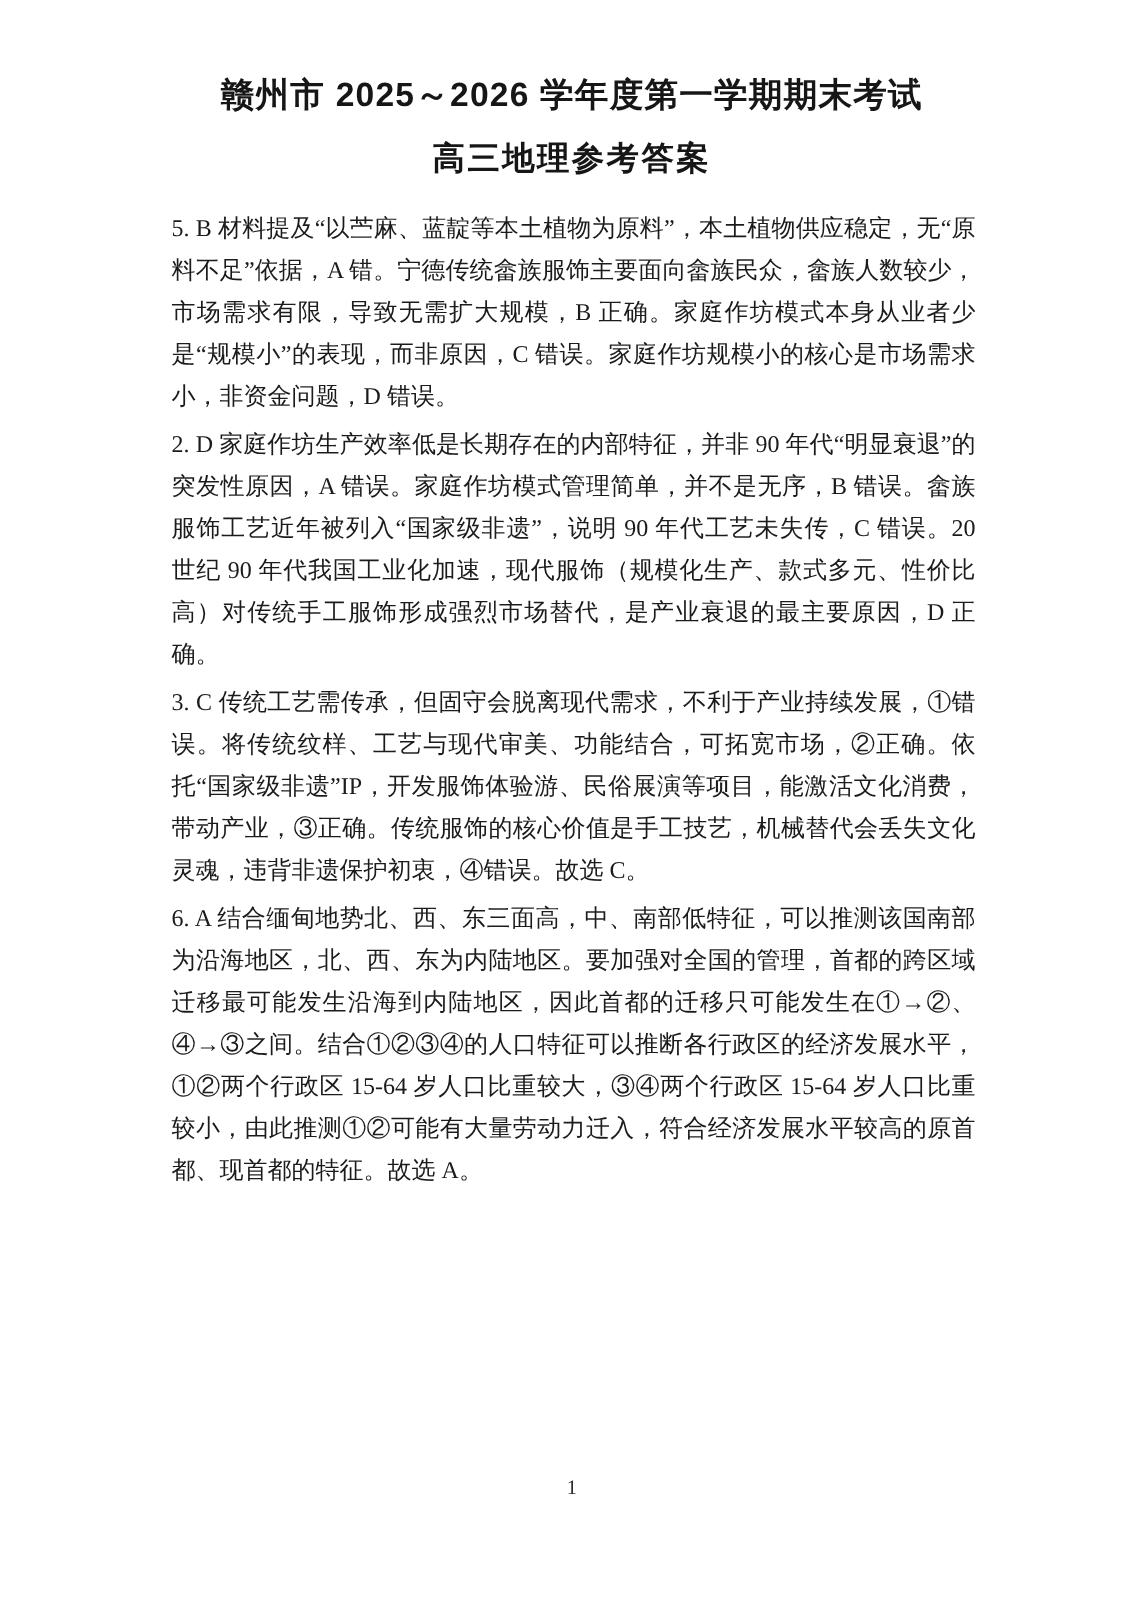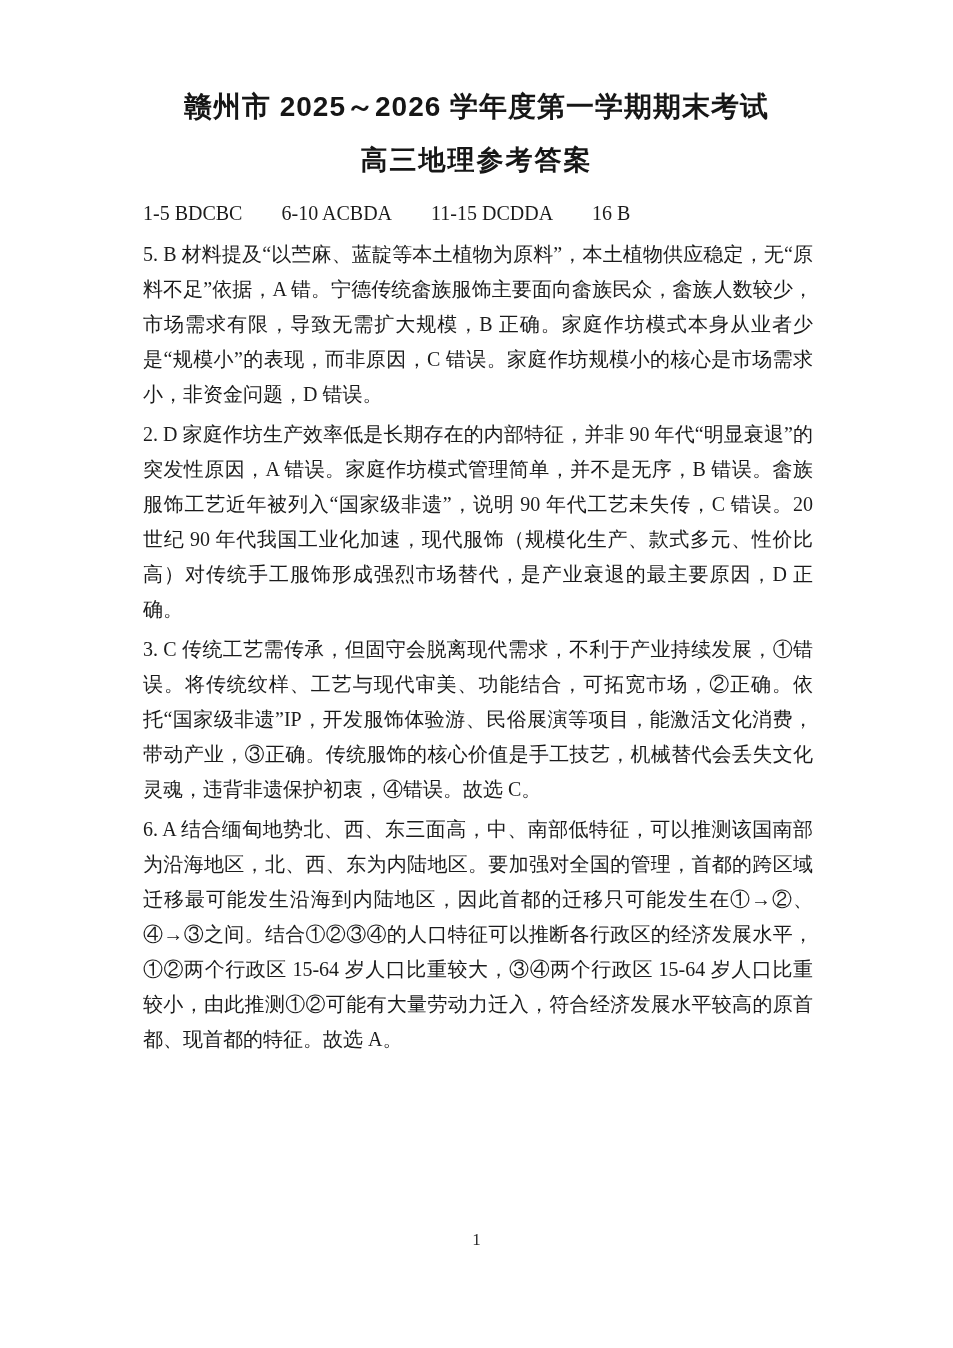--- a/index.html
+++ b/index.html
@@ -13,21 +13,21 @@
     overflow: hidden;
     color: #1b1b1b;
     font-family: "Liberation Serif", "DejaVu Serif", serif;
   }
   .page {
     position: relative;
     width: 953px;
     height: 1120px;
     background: #ffffff;
     box-sizing: border-box;
-    padding-top: 88px;
+    padding-top: 60px;
   }
   .title {
     margin: 0 0 16px 0;
     text-align: center;
     font-family: "Liberation Sans", "DejaVu Sans", sans-serif;
     font-weight: 700;
     font-size: 28px;
     letter-spacing: 1px;
     color: #161616;
   }
@@ -77,26 +77,20 @@
 <body>
 
 <div class="page">
 
   <h1 class="title">赣州市 2025～2026 学年度第一学期期末考试</h1>
 
   <h2 class="subtitle">高三地理参考答案</h2>
 
   <div class="content">
 
-    <div class="answer-key">
-      <span class="group">1-5 BDCBC</span>
-      <span class="group">6-10 ACBDA</span>
-      <span class="group">11-15 DCDDA</span>
-      <span class="group">16 B</span>
-    </div>
 
     <div class="explanations">
       <p class="para">5. B 材料提及“以苎麻、蓝靛等本土植物为原料”，本土植物供应稳定，无“原料不足”依据，A 错。宁德传统畲族服饰主要面向畲族民众，畲族人数较少，市场需求有限，导致无需扩大规模，B 正确。家庭作坊模式本身从业者少是“规模小”的表现，而非原因，C 错误。家庭作坊规模小的核心是市场需求小，非资金问题，D 错误。</p>
       <p class="para">2. D 家庭作坊生产效率低是长期存在的内部特征，并非 90 年代“明显衰退”的突发性原因，A 错误。家庭作坊模式管理简单，并不是无序，B 错误。畲族服饰工艺近年被列入“国家级非遗”，说明 90 年代工艺未失传，C 错误。20 世纪 90 年代我国工业化加速，现代服饰（规模化生产、款式多元、性价比高）对传统手工服饰形成强烈市场替代，是产业衰退的最主要原因，D 正确。</p>
       <p class="para">3. C 传统工艺需传承，但固守会脱离现代需求，不利于产业持续发展，①错误。将传统纹样、工艺与现代审美、功能结合，可拓宽市场，②正确。依托“国家级非遗”IP，开发服饰体验游、民俗展演等项目，能激活文化消费，带动产业，③正确。传统服饰的核心价值是手工技艺，机械替代会丢失文化灵魂，违背非遗保护初衷，④错误。故选 C。</p>
       <p class="para">6. A 结合缅甸地势北、西、东三面高，中、南部低特征，可以推测该国南部为沿海地区，北、西、东为内陆地区。要加强对全国的管理，首都的跨区域迁移最可能发生沿海到内陆地区，因此首都的迁移只可能发生在①→②、④→③之间。结合①②③④的人口特征可以推断各行政区的经济发展水平，①②两个行政区 15-64 岁人口比重较大，③④两个行政区 15-64 岁人口比重较小，由此推测①②可能有大量劳动力迁入，符合经济发展水平较高的原首都、现首都的特征。故选 A。</p>
     </div>
 
   </div>
 

